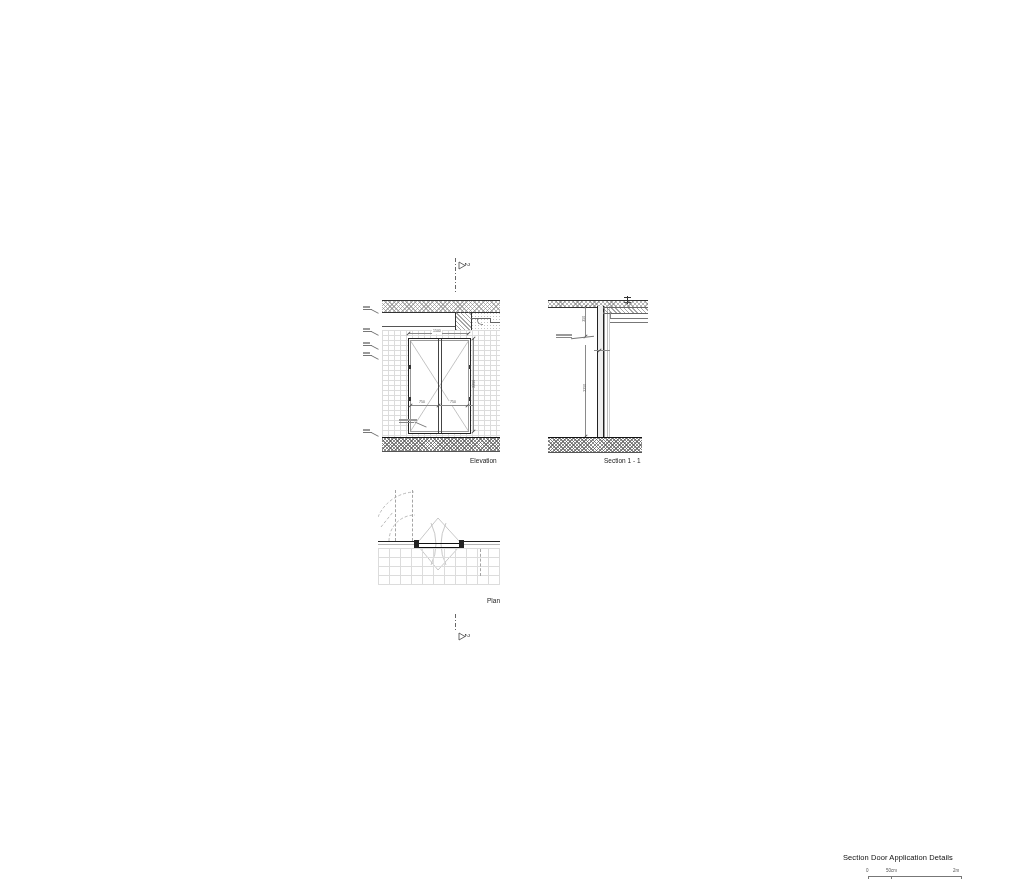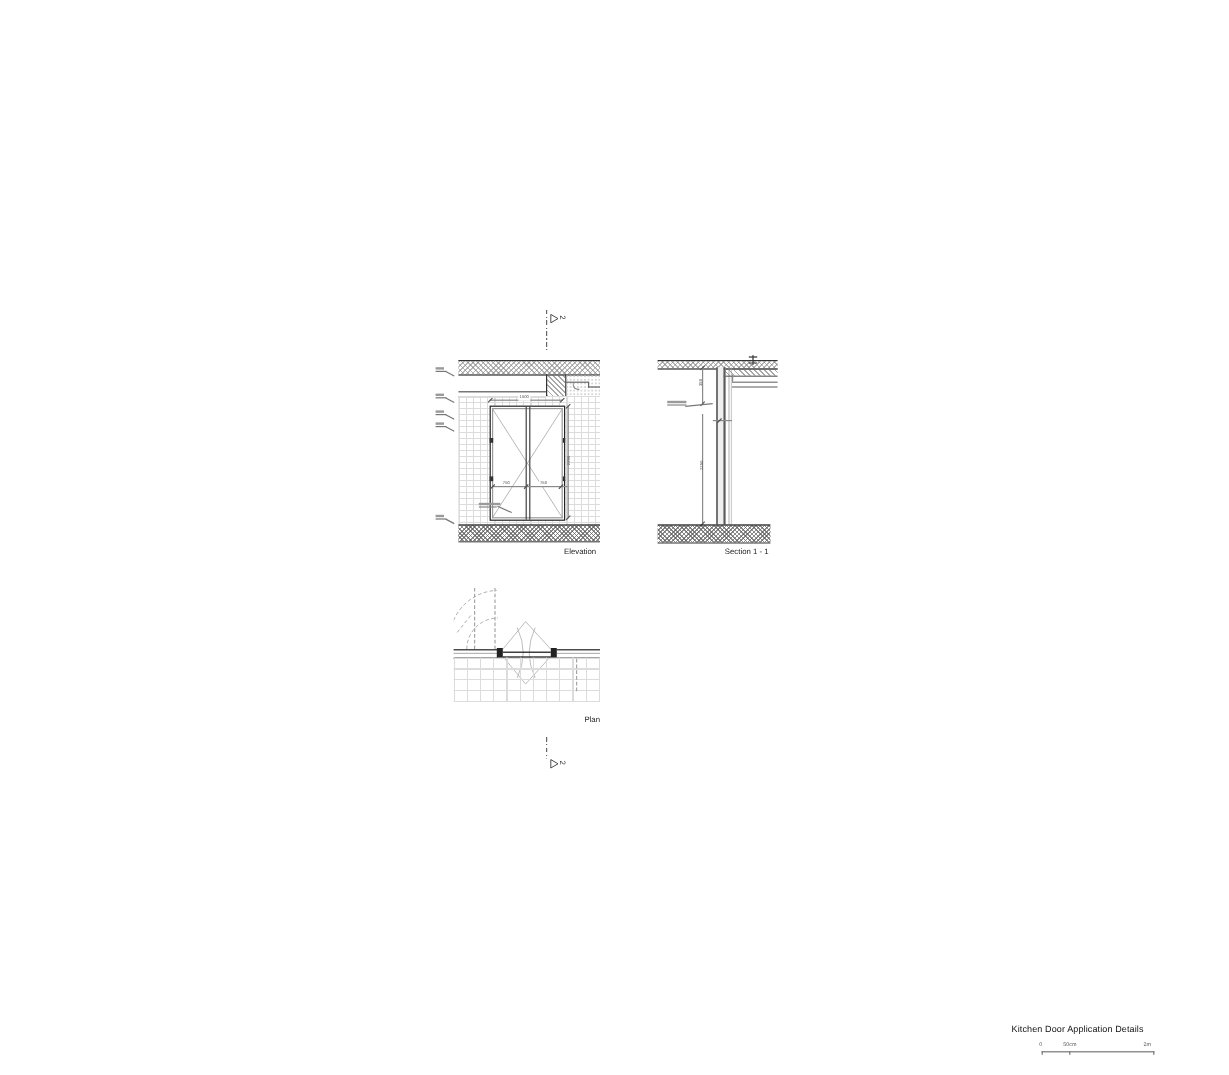--- a/index.html
+++ b/index.html
@@ -204,21 +204,21 @@
   <div class="a dashdot" style="left:455px;top:614px;height:18px;"></div>
   <div class="a" style="left:458px;top:632px;width:8px;height:9px;">
     <svg width="8" height="9" viewBox="0 0 8 9">
         <polygon points="1,1 7,4.5 1,8" fill="none" stroke="#444" stroke-width="0.8"></polygon>
       </svg>
   </div>
   <div class="a" style="left:466px;top:632px;font-size:6.5px;color:#333;">
     <span class="rot90">2</span>
   </div>
 
-  <div class="a" style="left:843px;top:853px;font-size:7.5px;color:#111;letter-spacing:0.1px;white-space:nowrap;">Kitchen Door Application Details</div>
+  <div class="a" style="left:843px;top:853px;font-size:7.5px;color:#111;letter-spacing:0.1px;white-space:nowrap;">Section Door Application Details</div>
 
   <div class="a" style="left:866px;top:868px;font-size:4.5px;color:#555;">0</div>
   <div class="a" style="left:886px;top:868px;font-size:4.5px;color:#555;">50cm</div>
   <div class="a" style="left:953px;top:868px;font-size:4.5px;color:#555;">2m</div>
   <div class="a" style="left:868px;top:876px;width:94px;height:1px;background:#777;"></div>
   <div class="a" style="left:868px;top:876px;width:1px;height:3px;background:#777;"></div>
   <div class="a" style="left:891px;top:876px;width:1px;height:3px;background:#777;"></div>
   <div class="a" style="left:961px;top:876px;width:1px;height:3px;background:#777;"></div>
 
 </div>

